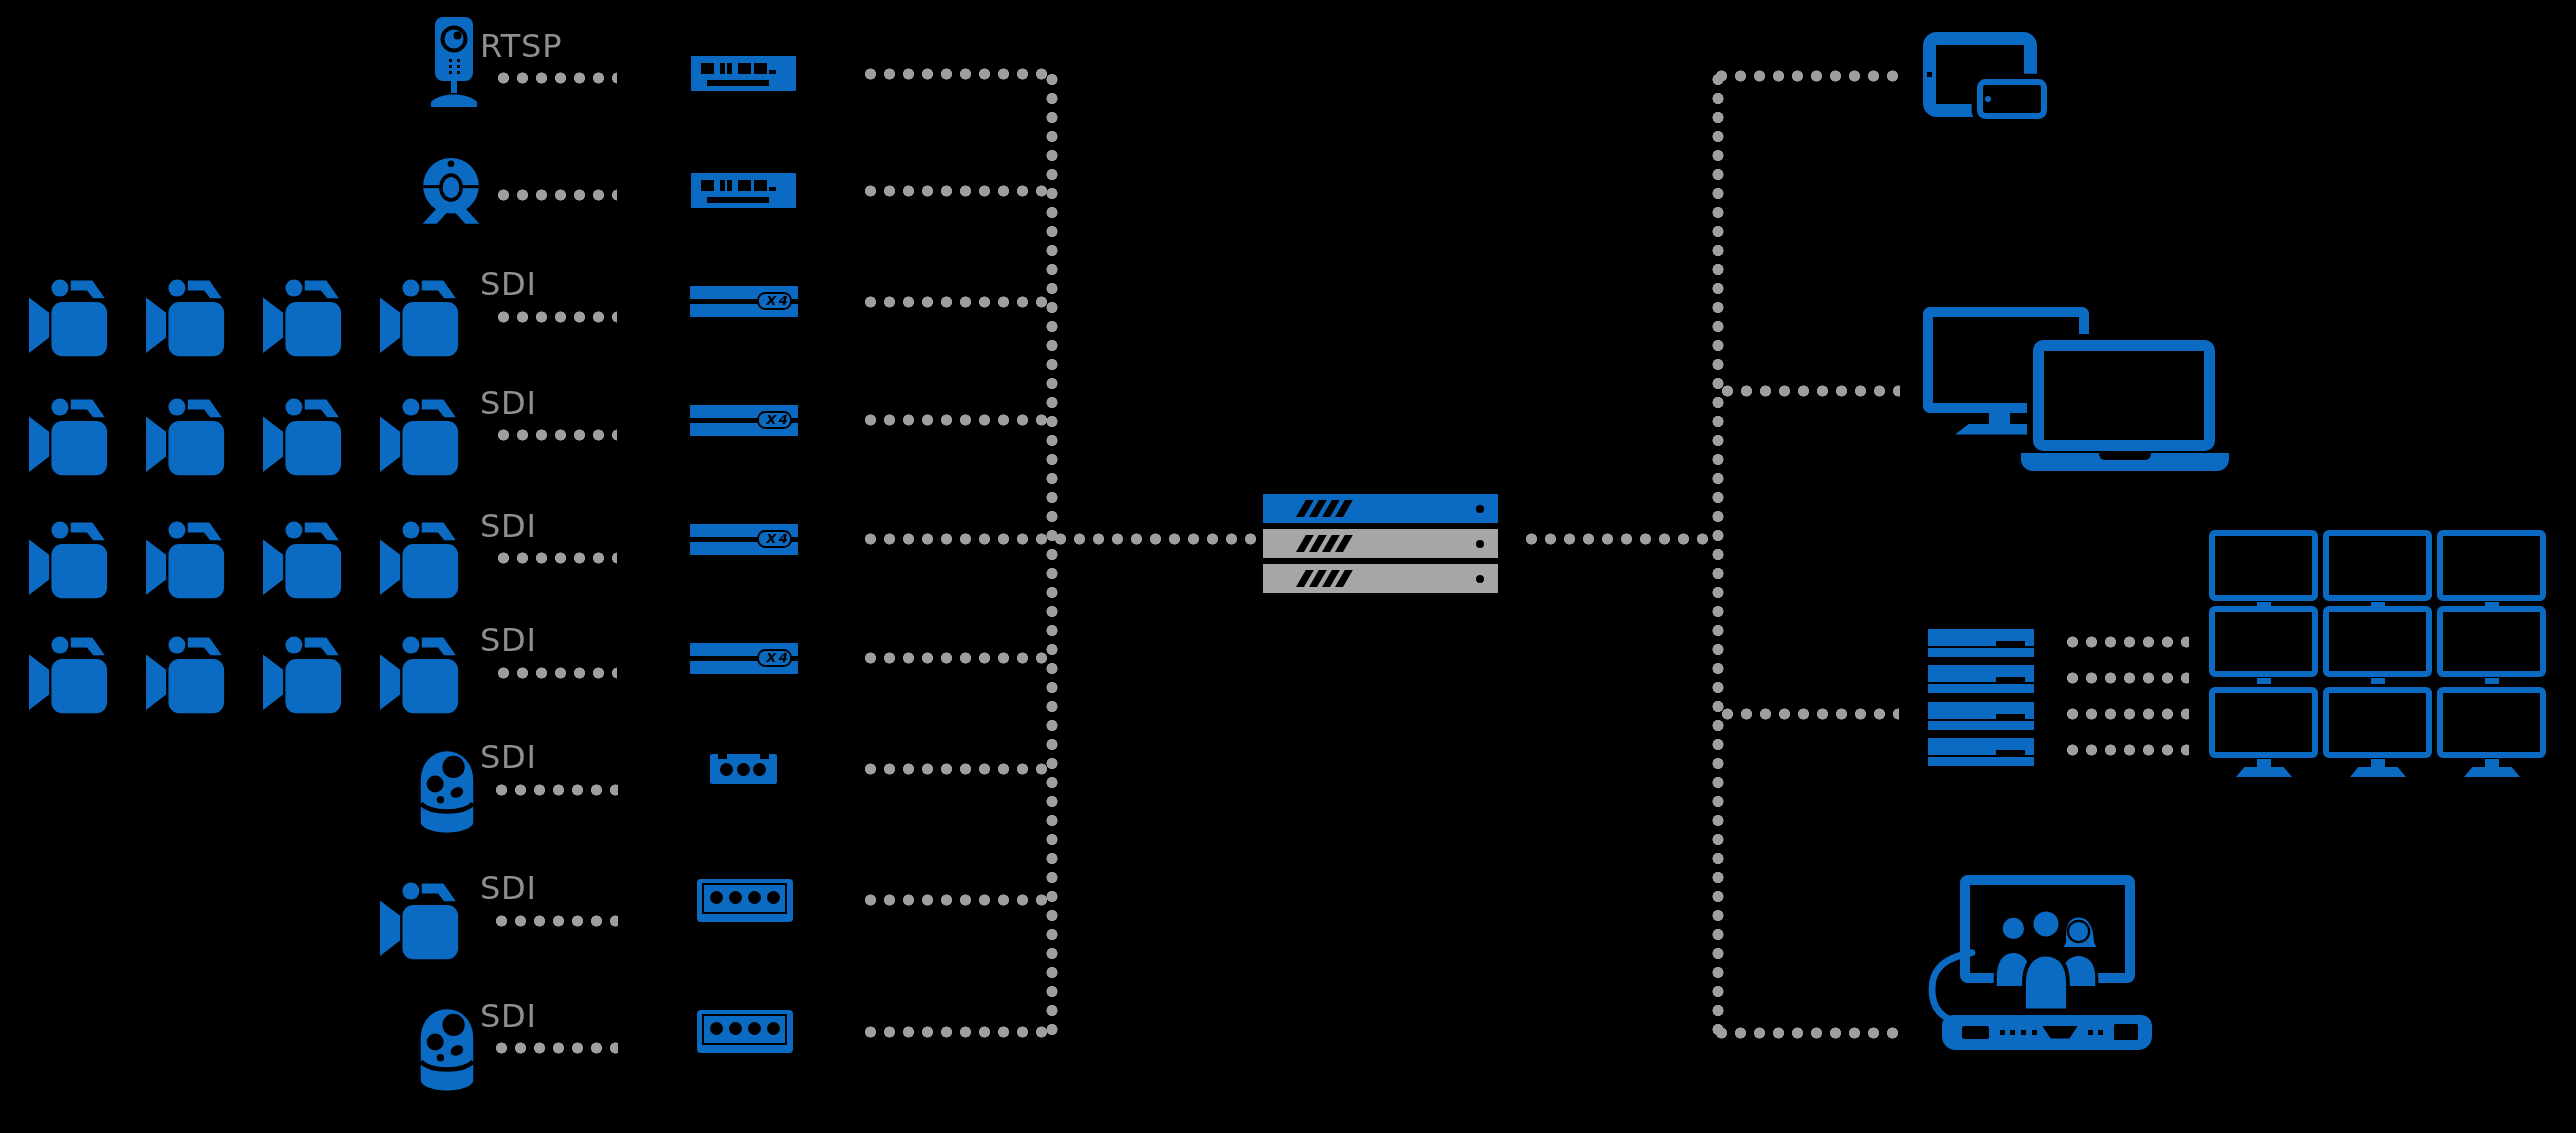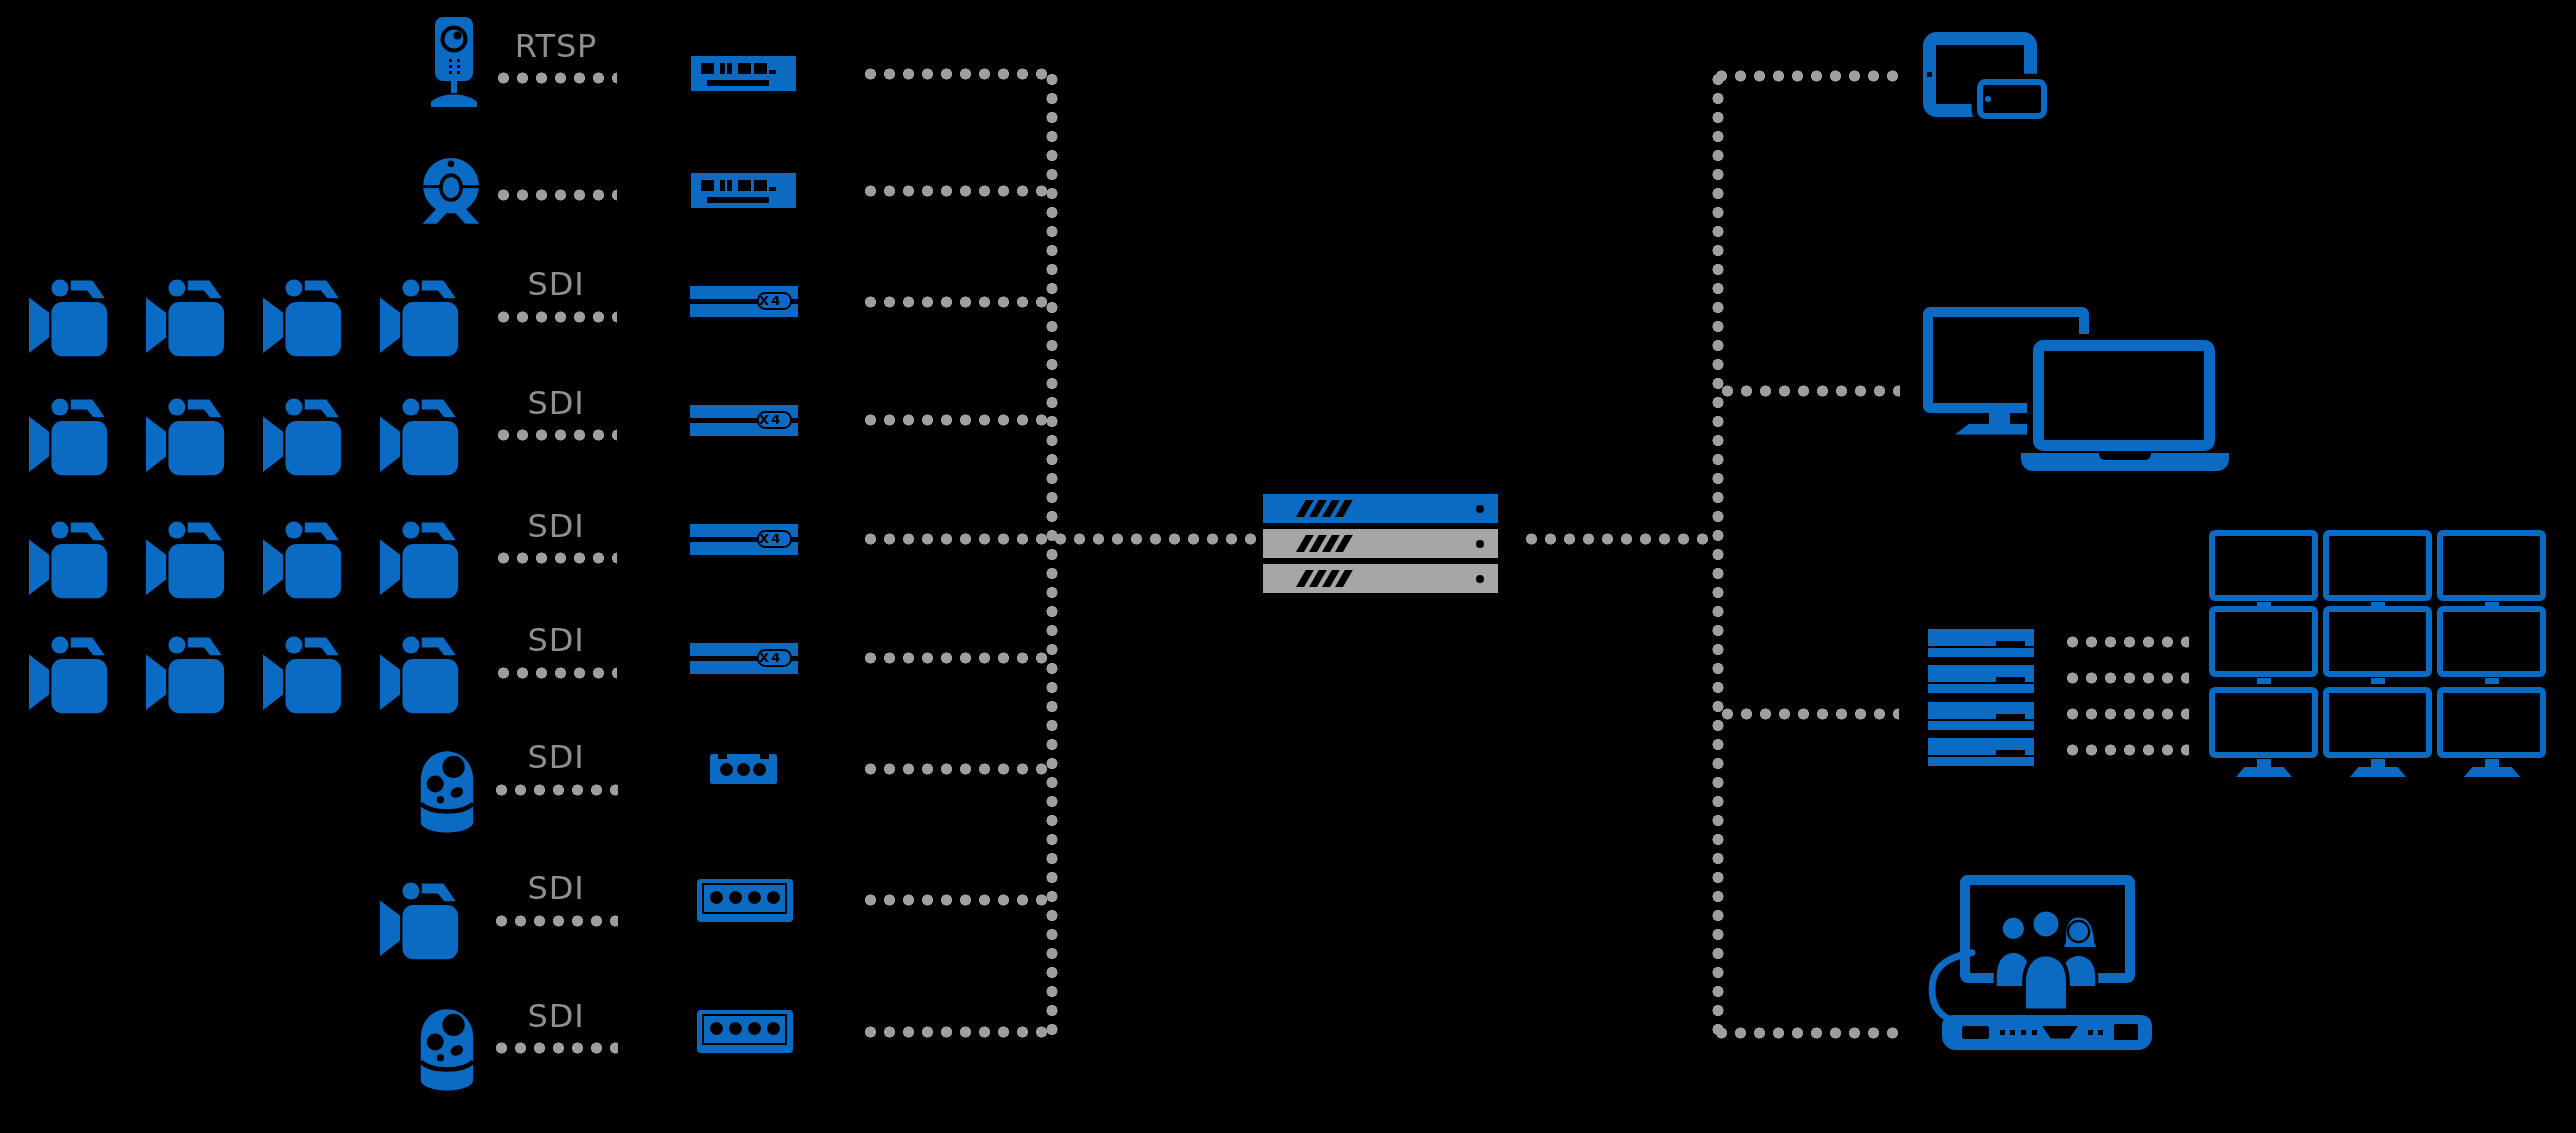--- a/index.html
+++ b/index.html
@@ -11,36 +11,36 @@
   }
   html,body{margin:0;padding:0;background:var(--bg);}
   .canvas{position:relative;width:2576px;height:1133px;background:var(--bg);overflow:hidden;
           font-family:"DejaVu Sans","Liberation Sans",sans-serif;}
   
   .dots-h{position:absolute;height:12px;background-image:radial-gradient(circle,var(--dot) 5.3px,rgba(0,0,0,0) 5.8px);
           background-size:19px 12px;background-repeat:repeat-x;}
   .dots-v{position:absolute;width:12px;background-image:radial-gradient(circle,var(--dot) 5.3px,rgba(0,0,0,0) 5.8px);
           background-size:12px 19px;background-repeat:repeat-y;}
   
-  .io-label{position:absolute;width:152px;margin-left:-76px;text-align:center;color:var(--lbl);
+  .io-label{position:absolute;width:152px;margin-left:-76px;color:var(--lbl);
             font-size:32px;line-height:33px;letter-spacing:0.8px;}
   
   .icon{position:absolute;display:block;}
   .blue{fill:var(--blue);}
   
   .enc-a{position:absolute;width:105px;height:35px;background:var(--blue);}
   .enc-a .k{position:absolute;background:#000;}
   
   .enc-x4{position:absolute;width:108px;height:30px;}
   .enc-x4 .bar{position:absolute;left:0;width:108px;background:var(--blue);}
   .enc-x4 .bt{top:0;height:13px;}
   .enc-x4 .bb{top:17.5px;height:13px;}
   .x4badge{position:absolute;left:67px;top:6px;width:35px;height:18px;background:var(--blue);
            border:2.3px solid #000;border-radius:8.4px;box-sizing:border-box;
-           color:#000;font-size:13px;font-weight:bold;letter-spacing:2.3px;text-align:left;line-height:13.7px;}
+           color:#000;font-size:13px;font-weight:bold;letter-spacing:2.3px;text-align:right;line-height:13.7px;font-style:italic;}
   
   .cap3{position:absolute;width:67px;height:30px;background:var(--blue);border-radius:2.3px;}
   .cap3 .n{position:absolute;top:0;width:9px;height:5.3px;background:#000;}
   .cap3 .c{position:absolute;top:9px;width:13px;height:13px;background:#000;border-radius:50%;}
   .cap4{position:absolute;width:96px;height:43px;background:var(--blue);border-radius:3.8px;}
   .cap4 .inner{position:absolute;left:4.6px;top:3.8px;width:81px;height:27px;border:2.3px solid #000;}
   .cap4 .c{position:absolute;top:12px;width:13px;height:13px;background:#000;border-radius:50%;}
   
   .srv-unit{position:absolute;width:235px;height:29px;}
   .srv-unit .sl{position:absolute;top:6px;width:7.6px;height:16.7px;background:#000;transform:skewX(-30deg);}

